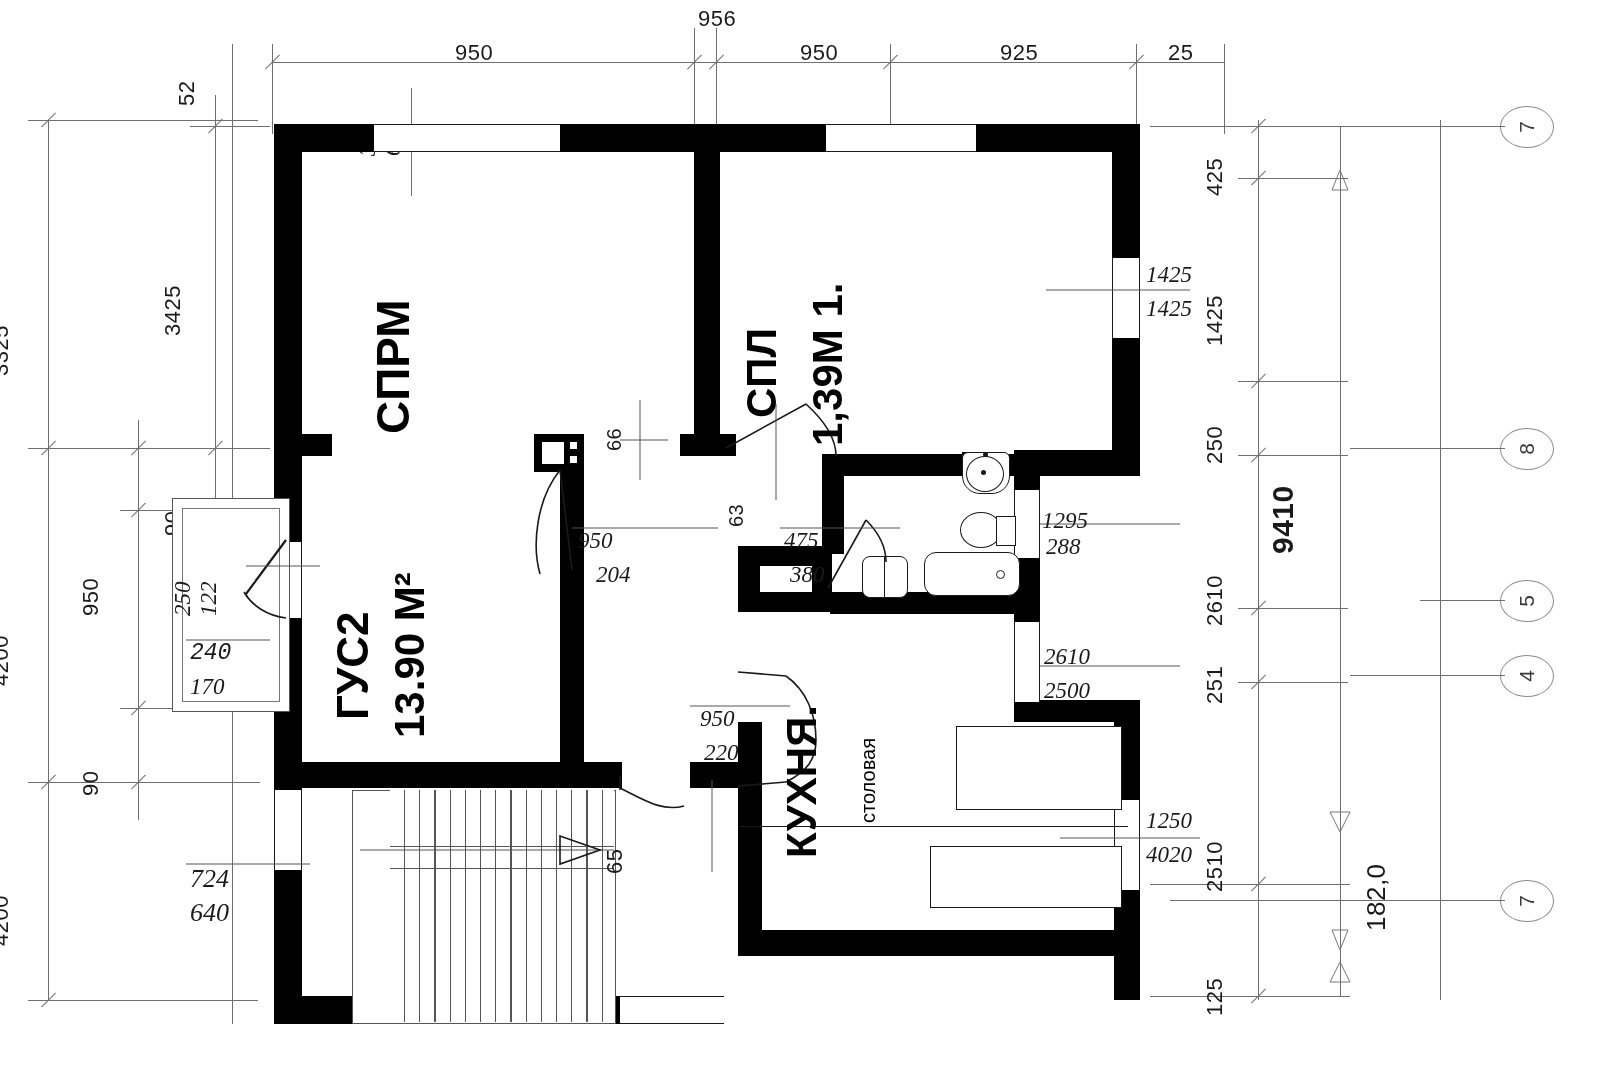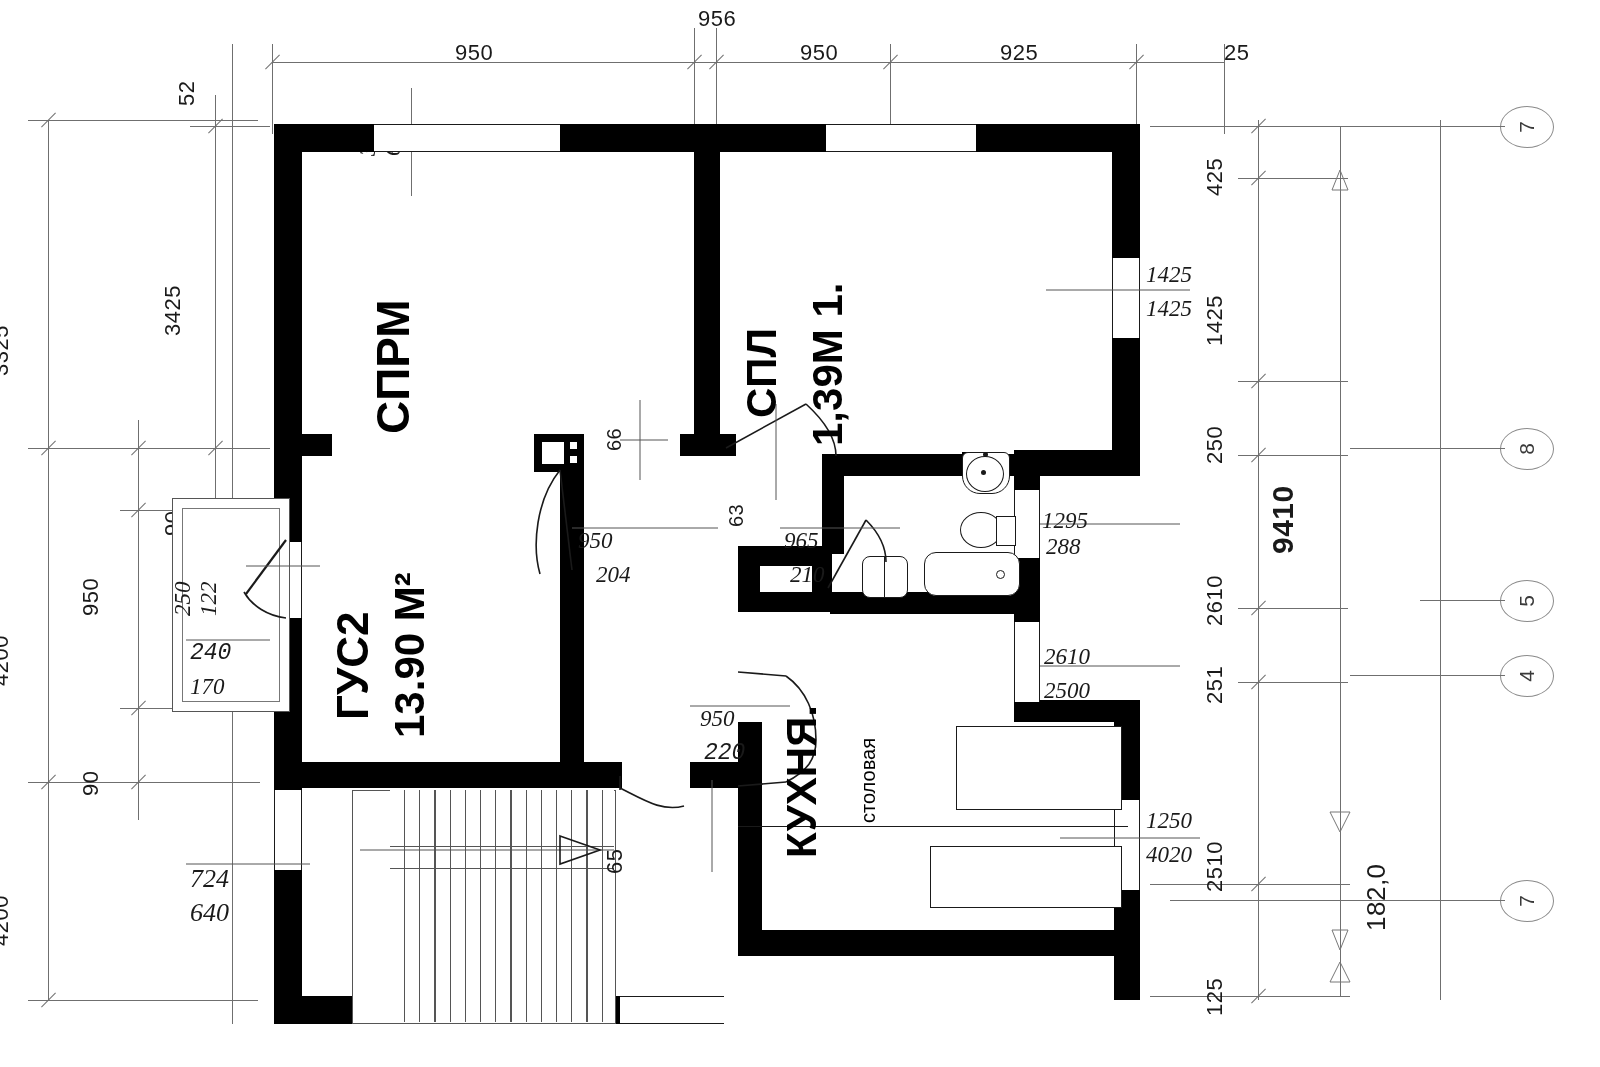--- a/index.html
+++ b/index.html
@@ -52,21 +52,21 @@
   <div class="tick" style="left:272px;top:52px;"></div>
   <div class="tick" style="left:694px;top:52px;"></div>
   <div class="tick" style="left:716px;top:52px;"></div>
   <div class="tick" style="left:890px;top:52px;"></div>
   <div class="tick" style="left:1136px;top:52px;"></div>
 
   <div class="dimtxt" style="left:698px;top:6px;">956</div>
   <div class="dimtxt" style="left:455px;top:40px;">950</div>
   <div class="dimtxt" style="left:800px;top:40px;">950</div>
   <div class="dimtxt" style="left:1000px;top:40px;">925</div>
-  <div class="dimtxt" style="left:1224px;top:40px;">25</div>
+  <div class="dimtxt" style="left:1168px;top:40px;">25</div>
   <div class="dimtxt v" style="left:200px;top:80px;">52</div>
 
   <div class="dimlineV" style="left:411px;top:88px;height:108px;"></div>
   <div class="hand v" style="left:381px;top:130px;">32</div>
   <div class="hand v" style="left:406px;top:130px;">60</div>
 
   <div class="dimlineV" style="left:48px;top:120px;height:880px;"></div>
   <div class="dimline" style="left:28px;top:120px;width:230px;"></div>
   <div class="dimline" style="left:28px;top:448px;width:110px;"></div>
   <div class="dimline" style="left:28px;top:782px;width:110px;"></div>
@@ -283,25 +283,25 @@
 
   <div class="roomlbl" style="left:786px;top:370px;font-size:42px;">СПЛ</div>
   <div class="roomlbl" style="left:852px;top:398px;font-size:42px;">1,39M 1.</div>
 
   <div class="roomlbl" style="left:826px;top:810px;font-size:42px;">КУХНЯ.</div>
   <div class="roomlbl" style="left:880px;top:800px;font-size:20px;font-weight:normal;">столовая</div>
 
   <div class="hand" style="left:578px;top:528px;">950</div>
   <div class="hand" style="left:596px;top:562px;">204</div>
 
-  <div class="hand" style="left:784px;top:528px;">965</div>
-  <div class="hand" style="left:790px;top:562px;">210</div>
+  <div class="hand" style="left:784px;top:528px;">475</div>
+  <div class="hand" style="left:790px;top:562px;">380</div>
 
   <div class="hand" style="left:700px;top:706px;">950</div>
-  <div class="hand" style="left:704px;top:740px;font-family:Liberation Mono, monospace;">220</div>
+  <div class="hand" style="left:704px;top:740px;">220</div>
 
   <div class="hand" style="left:190px;top:640px;font-family:Liberation Mono, monospace;">240</div>
   <div class="hand" style="left:190px;top:674px;">170</div>
 
   <div class="hand v" style="left:196px;top:590px;">250</div>
   <div class="hand v" style="left:222px;top:590px;">122</div>
 
   <div class="hand" style="left:1146px;top:262px;">1425</div>
   <div class="hand" style="left:1146px;top:296px;">1425</div>
 

